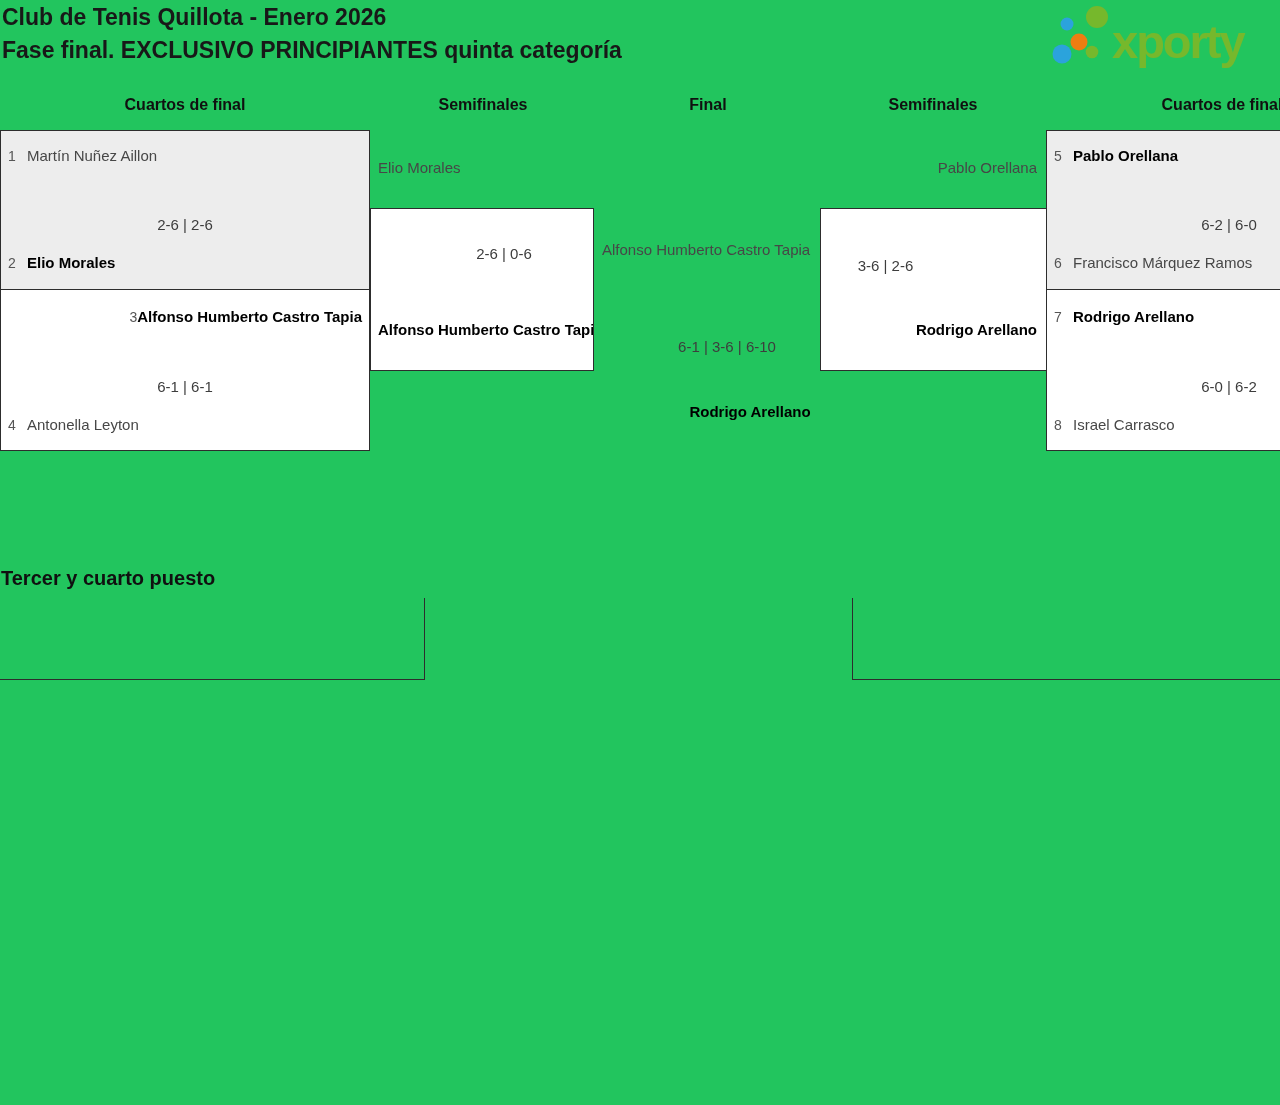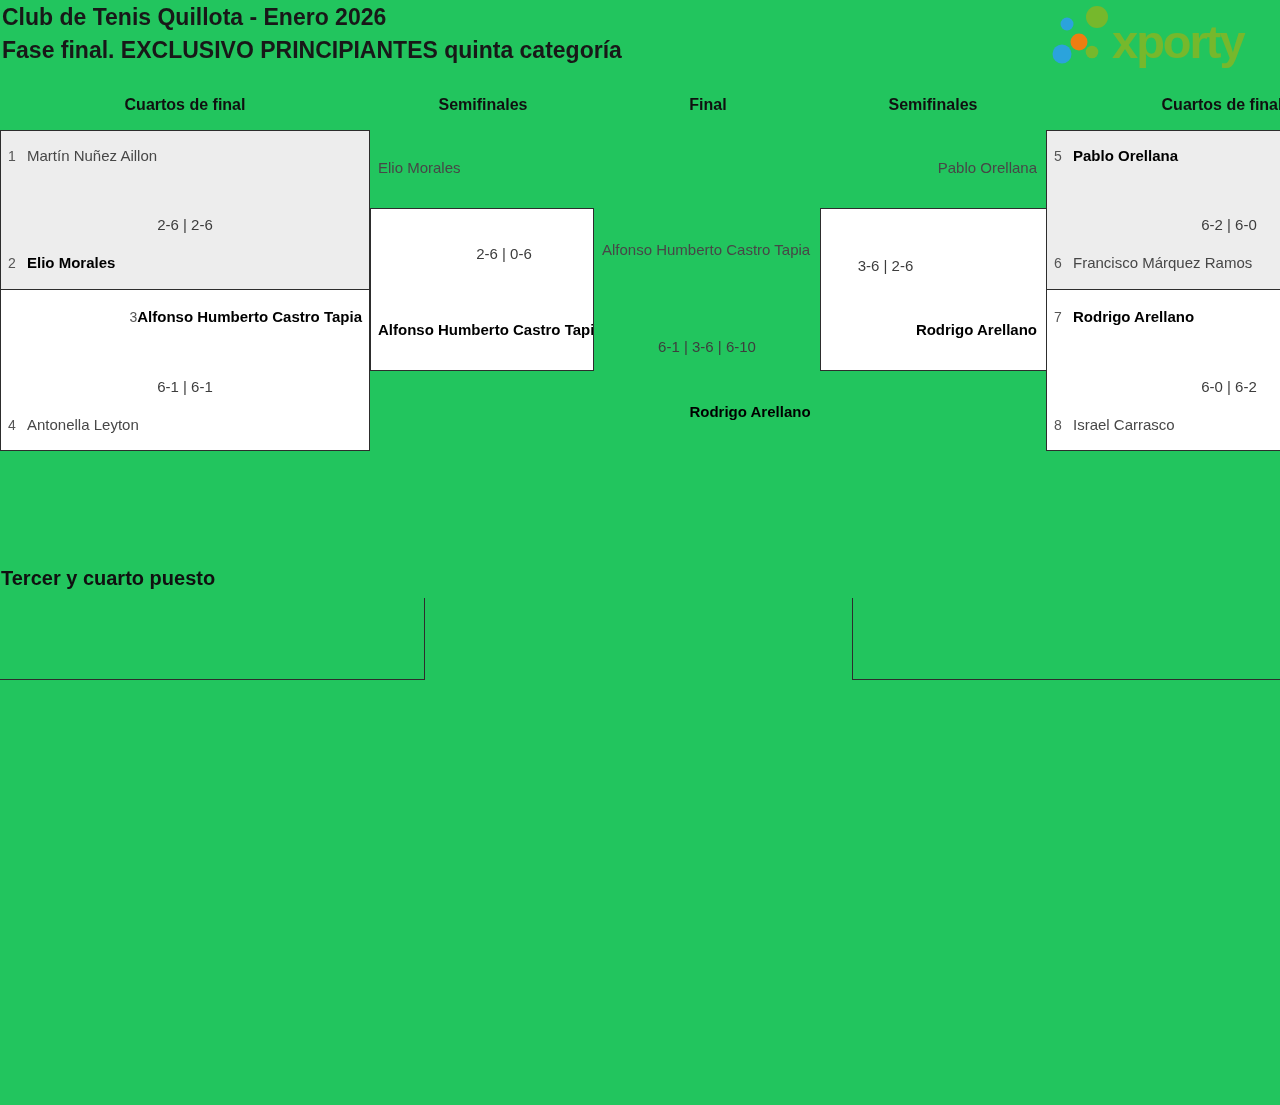--- a/index.html
+++ b/index.html
@@ -39,21 +39,21 @@
   #qf1-p2{left:8px;top:254px;width:354px;}
   #qf2-p1{left:8px;top:308px;width:354px;text-align:right;}
   #qf2-sc{left:0;top:362px;width:370px;}
   #qf2-p2{left:8px;top:416px;width:354px;}
   
   #sf1-p1{left:378px;top:159px;width:216px;}
   #sf1-sc{left:370px;top:229px;width:268px;}
   #sf1-p2{left:378px;top:321px;width:215px;}
   
   #fin-p1{left:602px;top:241px;width:217px;}
-  #fin-sc{left:594px;top:322px;width:226px;}
+  #fin-sc{left:614px;top:322px;width:226px;}
   #fin-champ{left:750px;top:403px;transform:translateX(-50%);}
   
   #sf2-p1{left:822px;top:159px;width:215px;}
   #sf2-sc{left:772px;top:241px;width:227px;}
   #sf2-p2{left:822px;top:321px;width:215px;}
   
   #qf3-p1{left:1054px;top:147px;width:220px;}
   #qf3-sc{left:1046px;top:200px;width:366px;}
   #qf3-p2{left:1054px;top:254px;width:226px;}
   #qf4-p1{left:1054px;top:308px;width:220px;}

